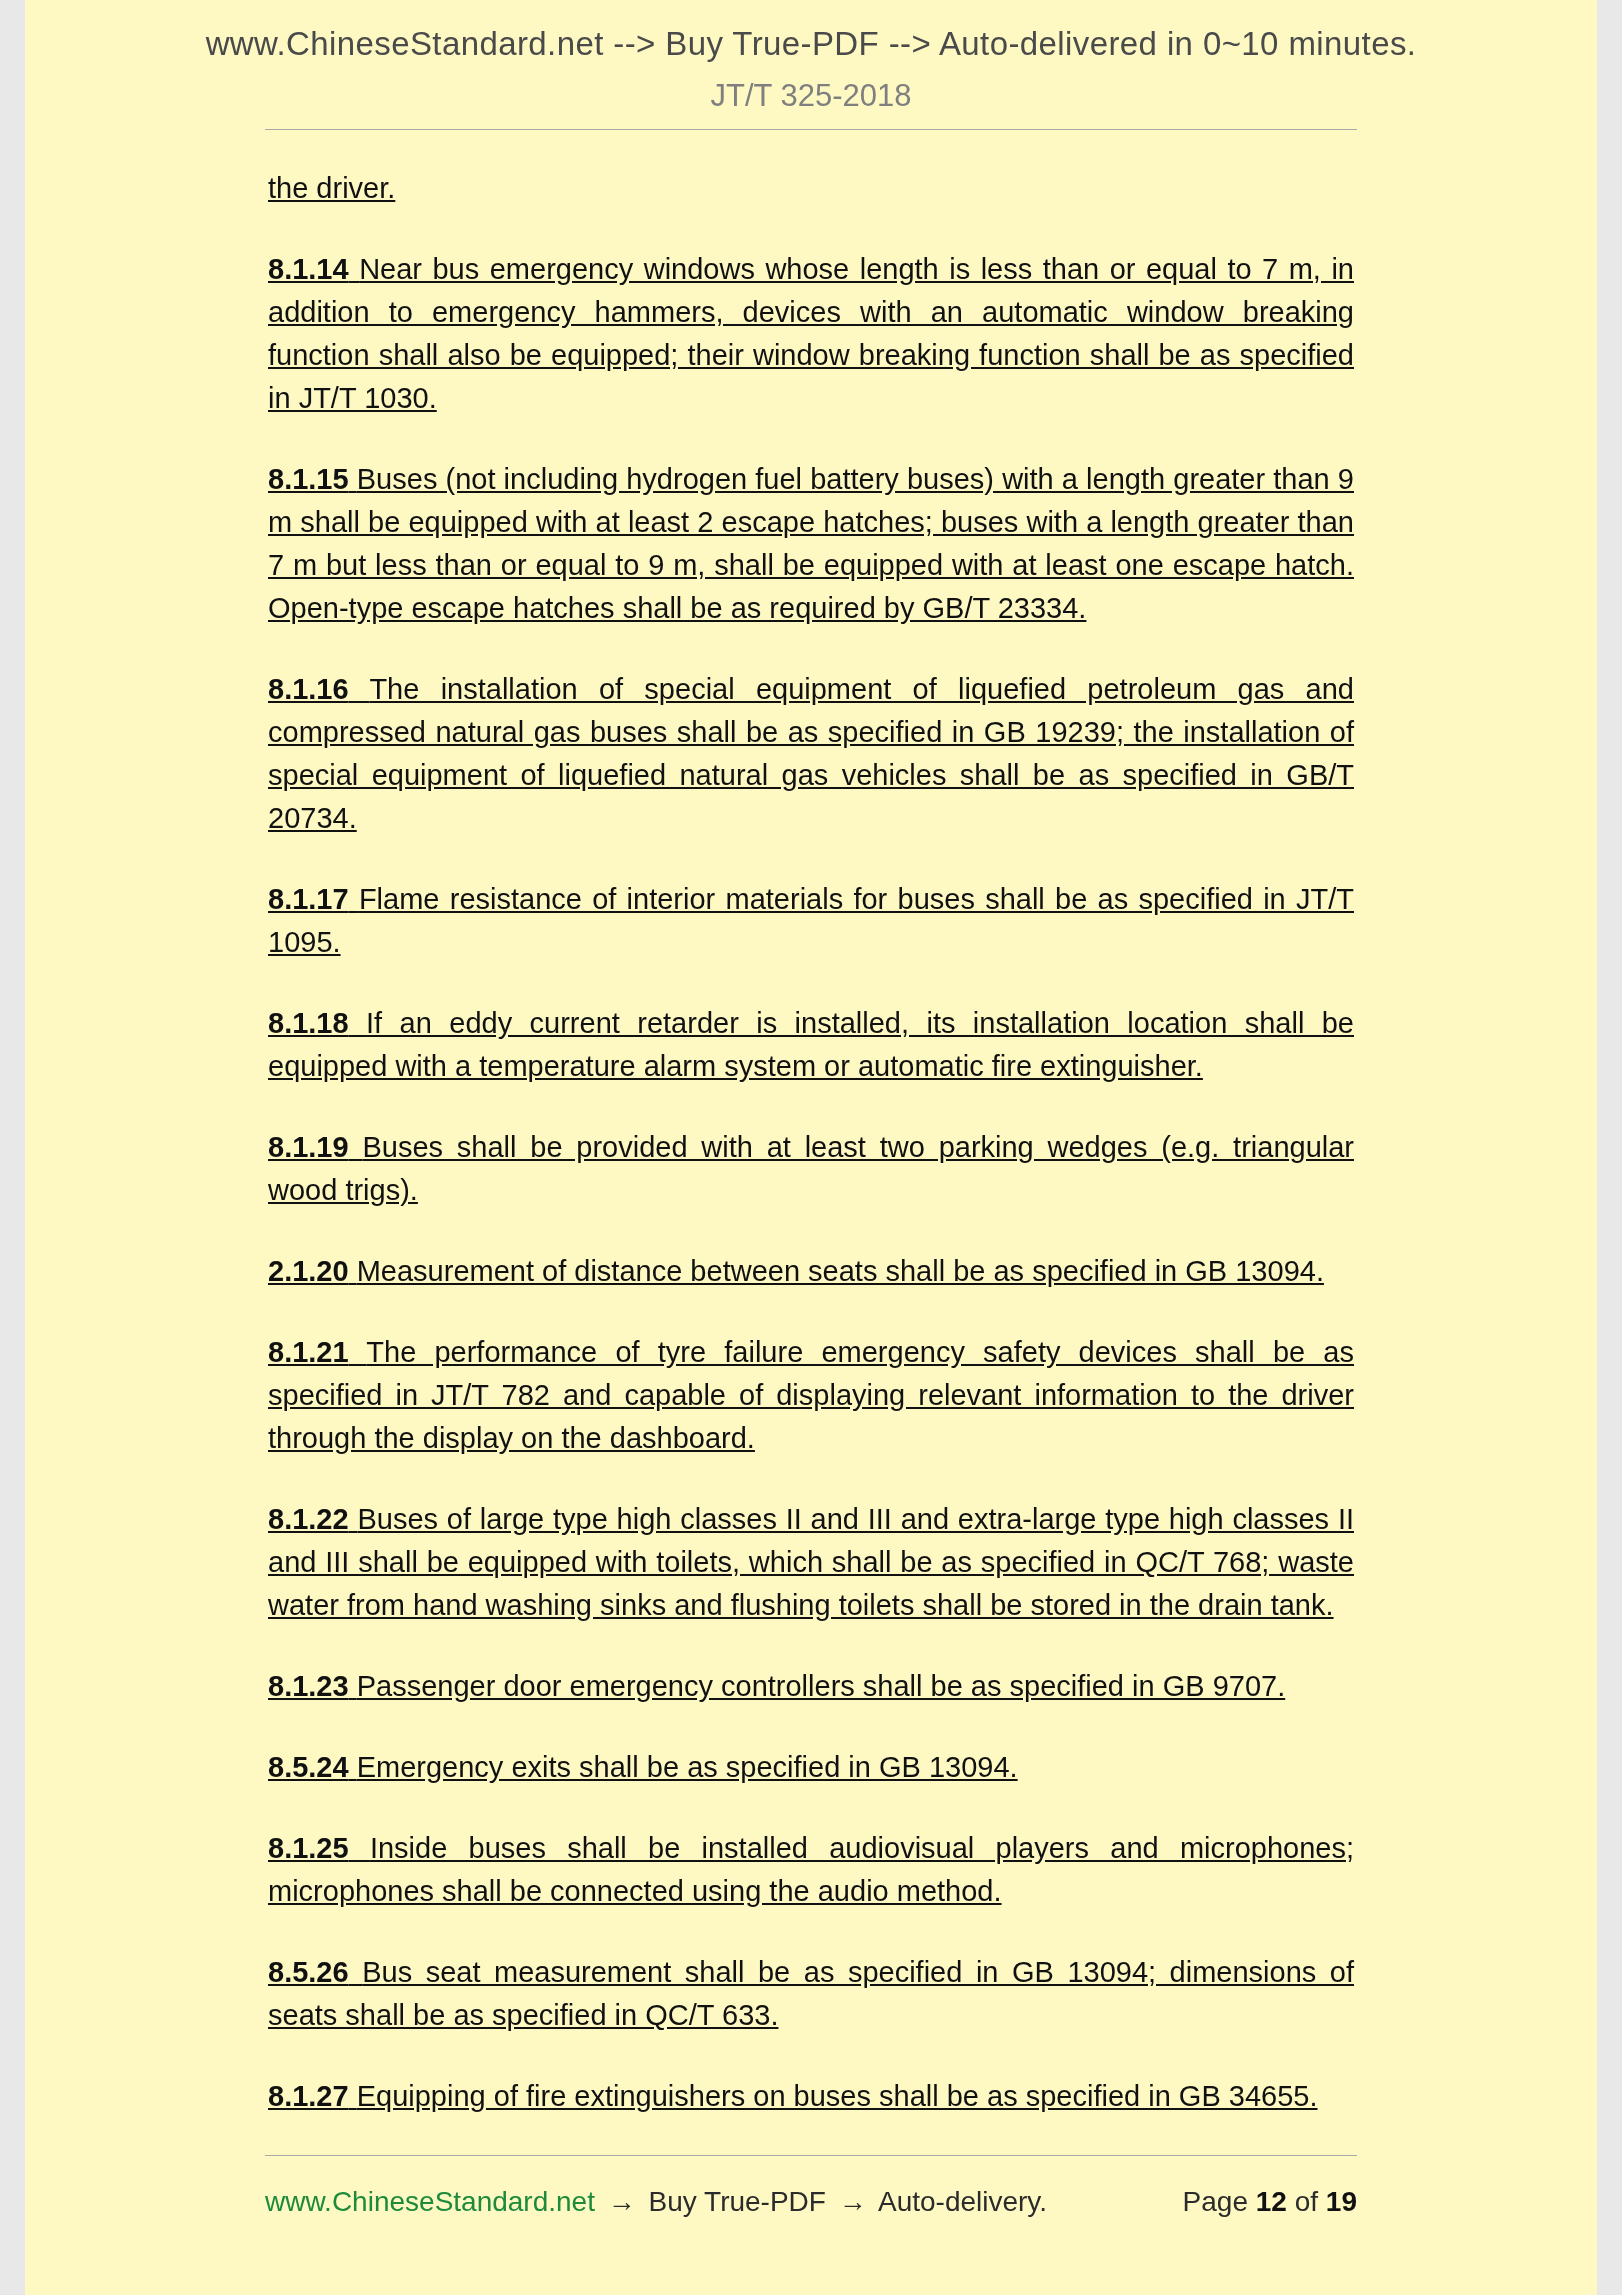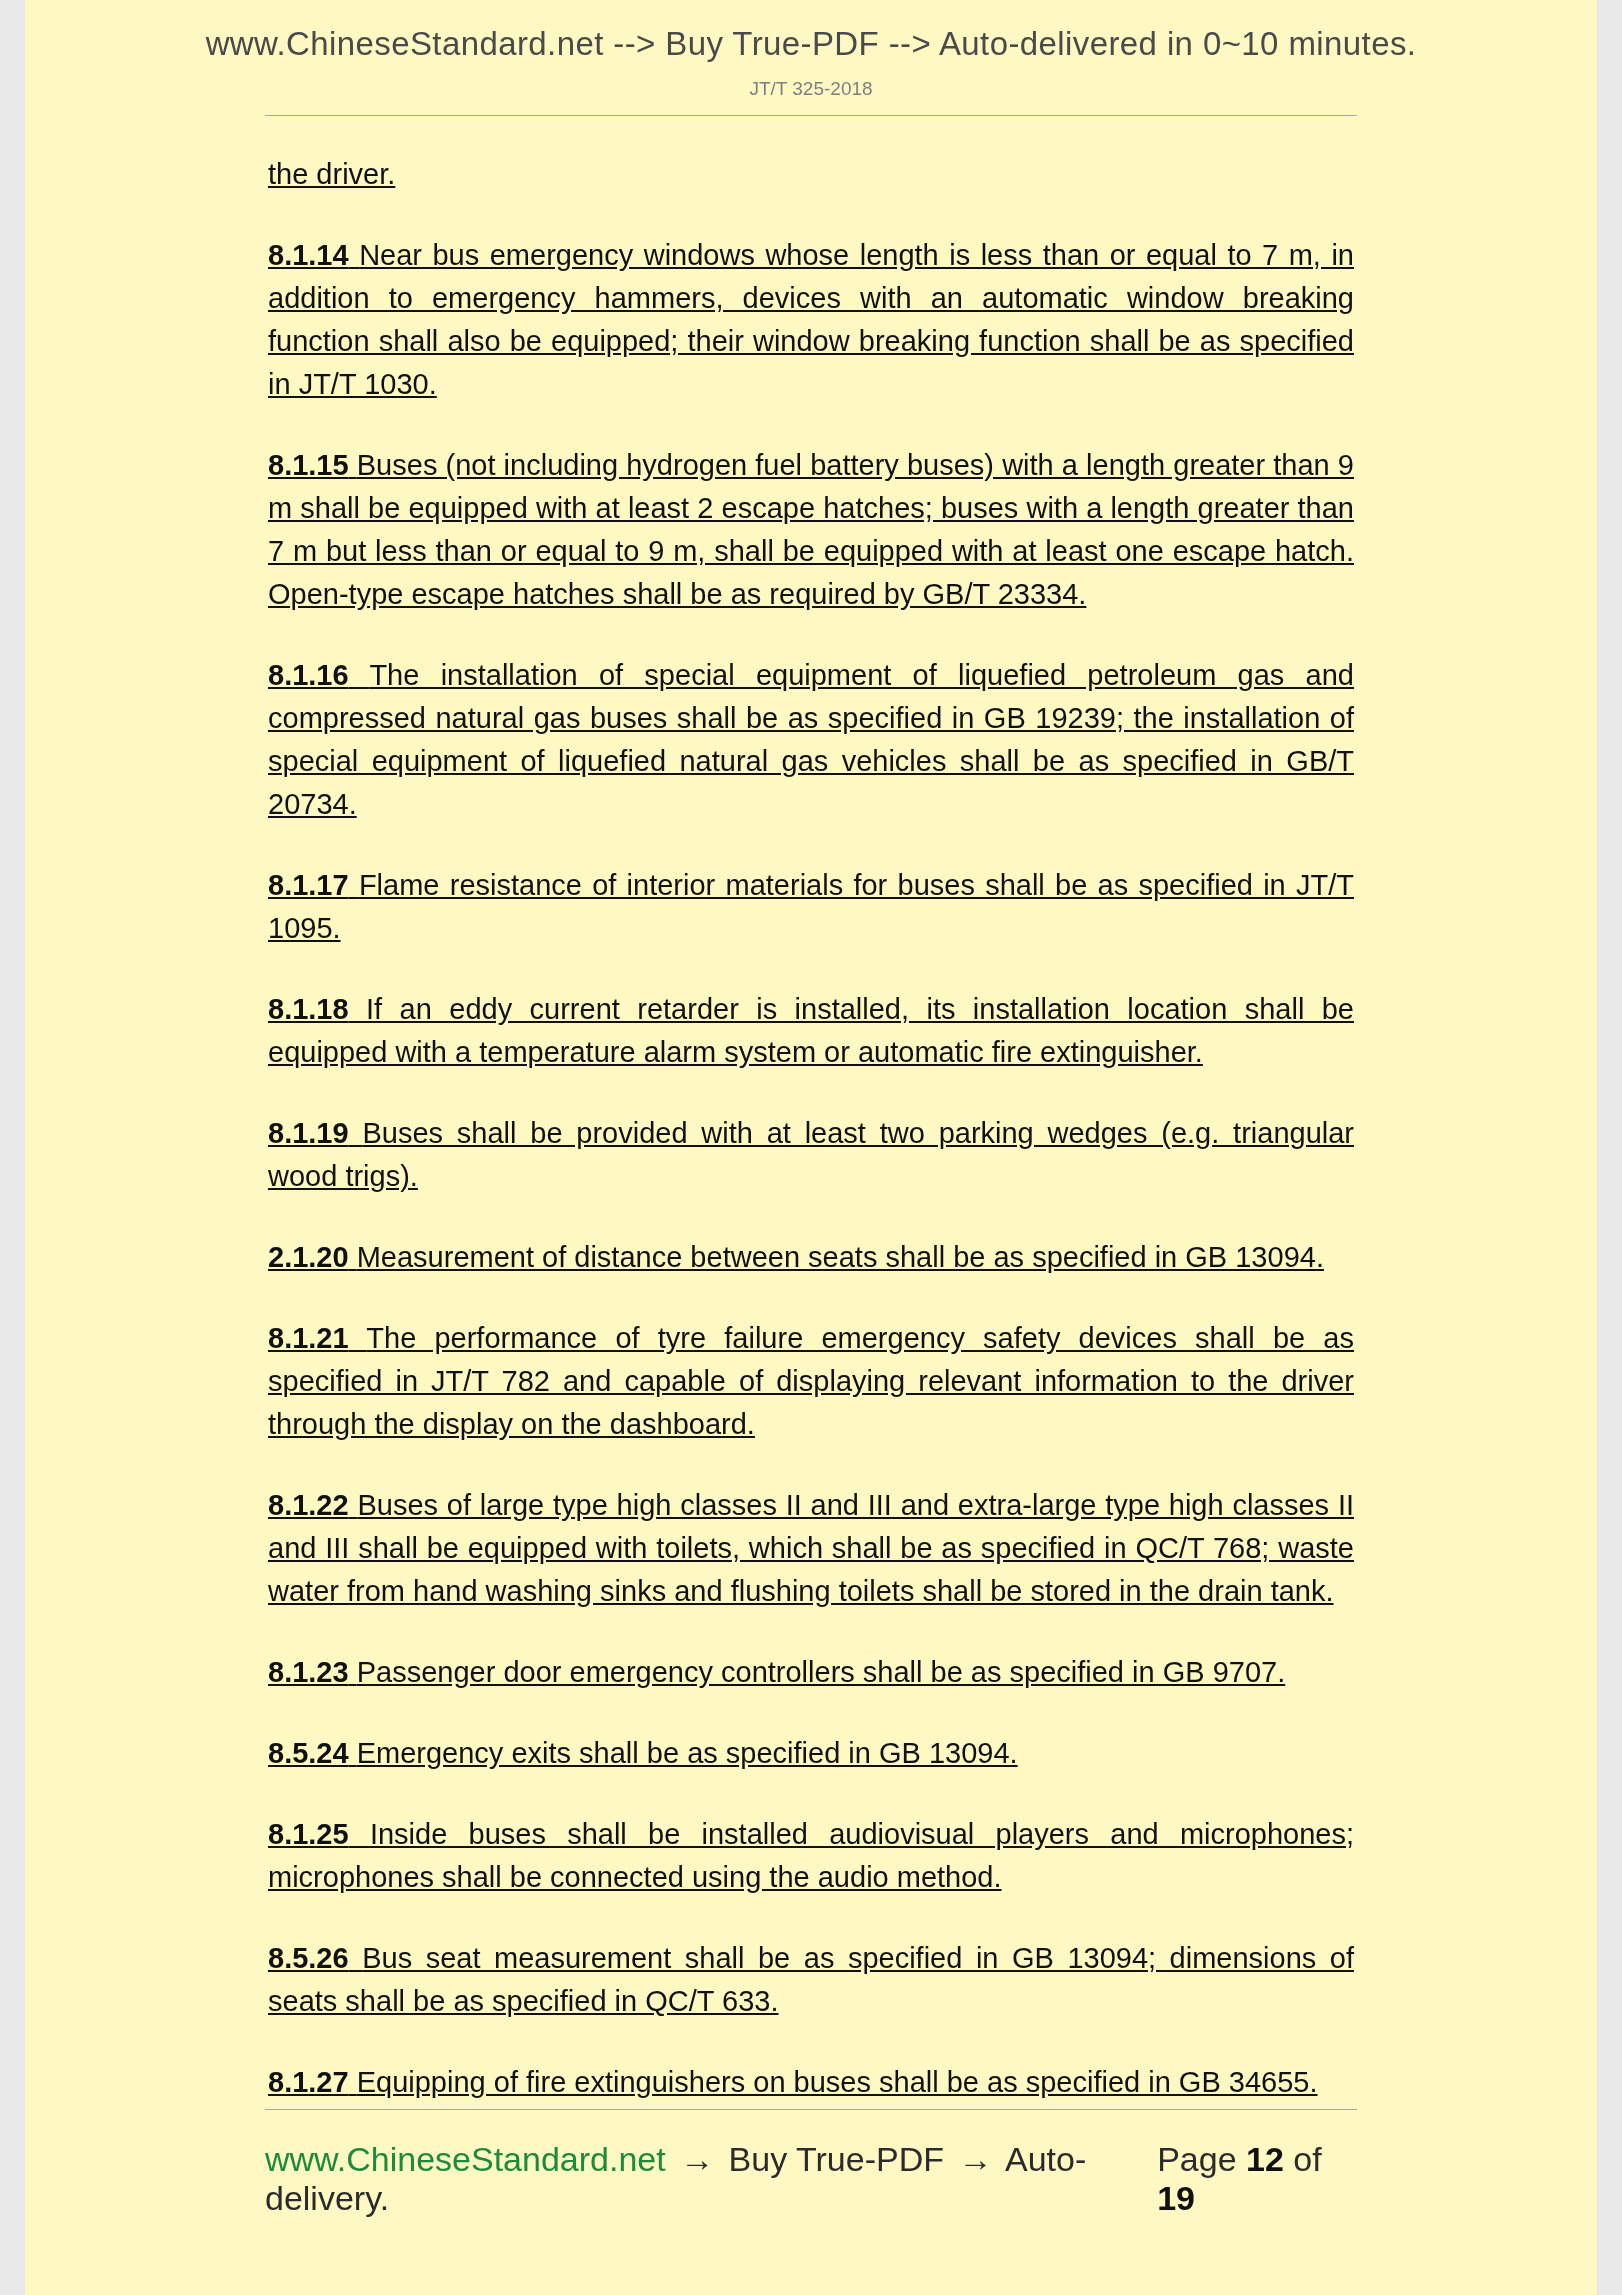--- a/index.html
+++ b/index.html
@@ -21,21 +21,21 @@
     padding-top: 25px;
     text-align: center;
     font-size: 33px;
     font-weight: 400;
     color: #4a4a4a;
     letter-spacing: 0.4px;
   }
   .doc-code {
     margin-top: 15px;
     text-align: center;
-    font-size: 19px;
+    font-size: 31px;
     color: #7f7f7f;
   }
   .header-rule {
     margin: 15px 240px 0 240px;
     border: none;
     border-top: 0.8px solid #a8a8a8;
     height: 0;
   }
   
   .content {
@@ -59,21 +59,21 @@
   .footer {
     position: absolute;
     left: 240px;
     right: 240px;
     bottom: 77px;
     border-top: 0.8px solid #a8a8a8;
     padding-top: 30px;
     display: flex;
     justify-content: space-between;
     align-items: baseline;
-    font-size: 34px;
+    font-size: 28px;
     color: #2b2b2b;
   }
   .footer-left .site-link {
     color: #1e8a3c;
     text-decoration: none;
     cursor: pointer;
   }
   .footer-left .arrow {
     padding: 0 5px;
     color: #2b2b2b;

